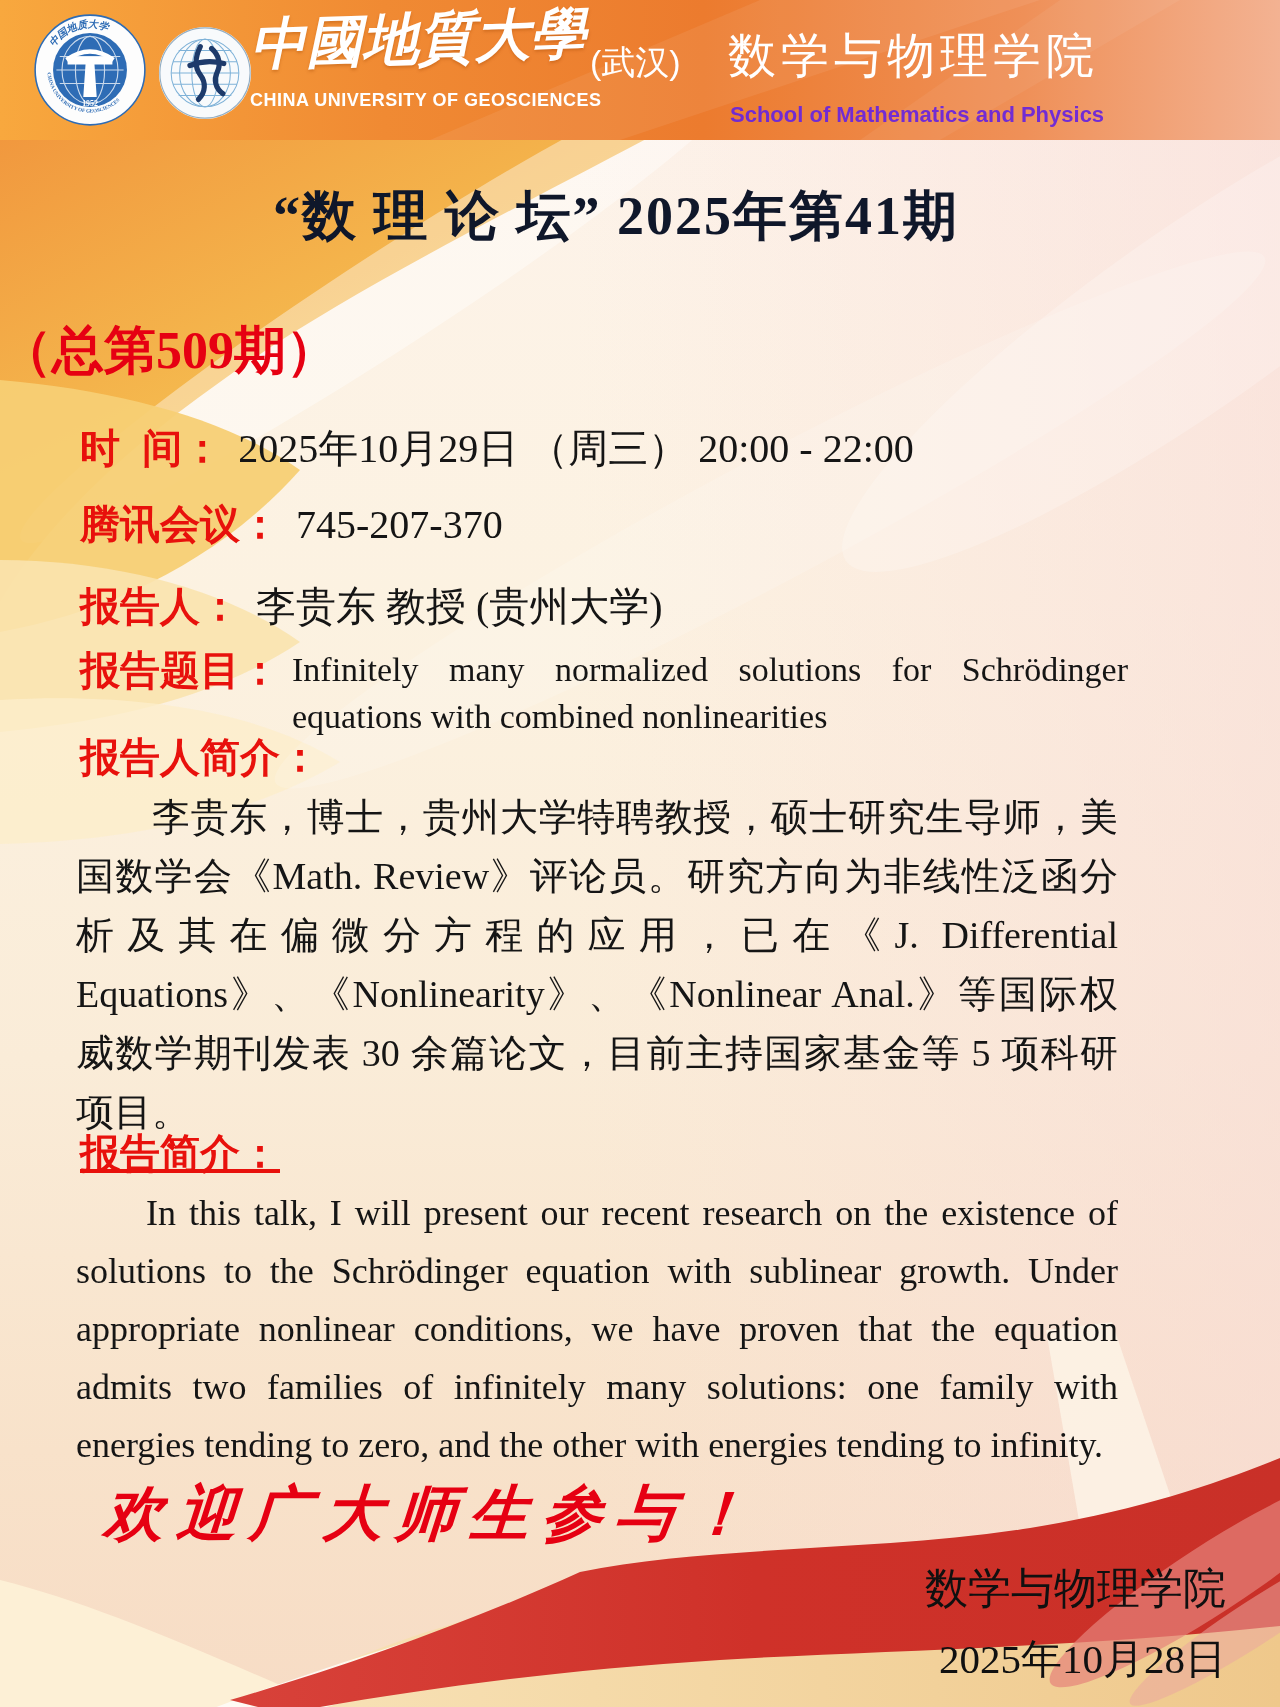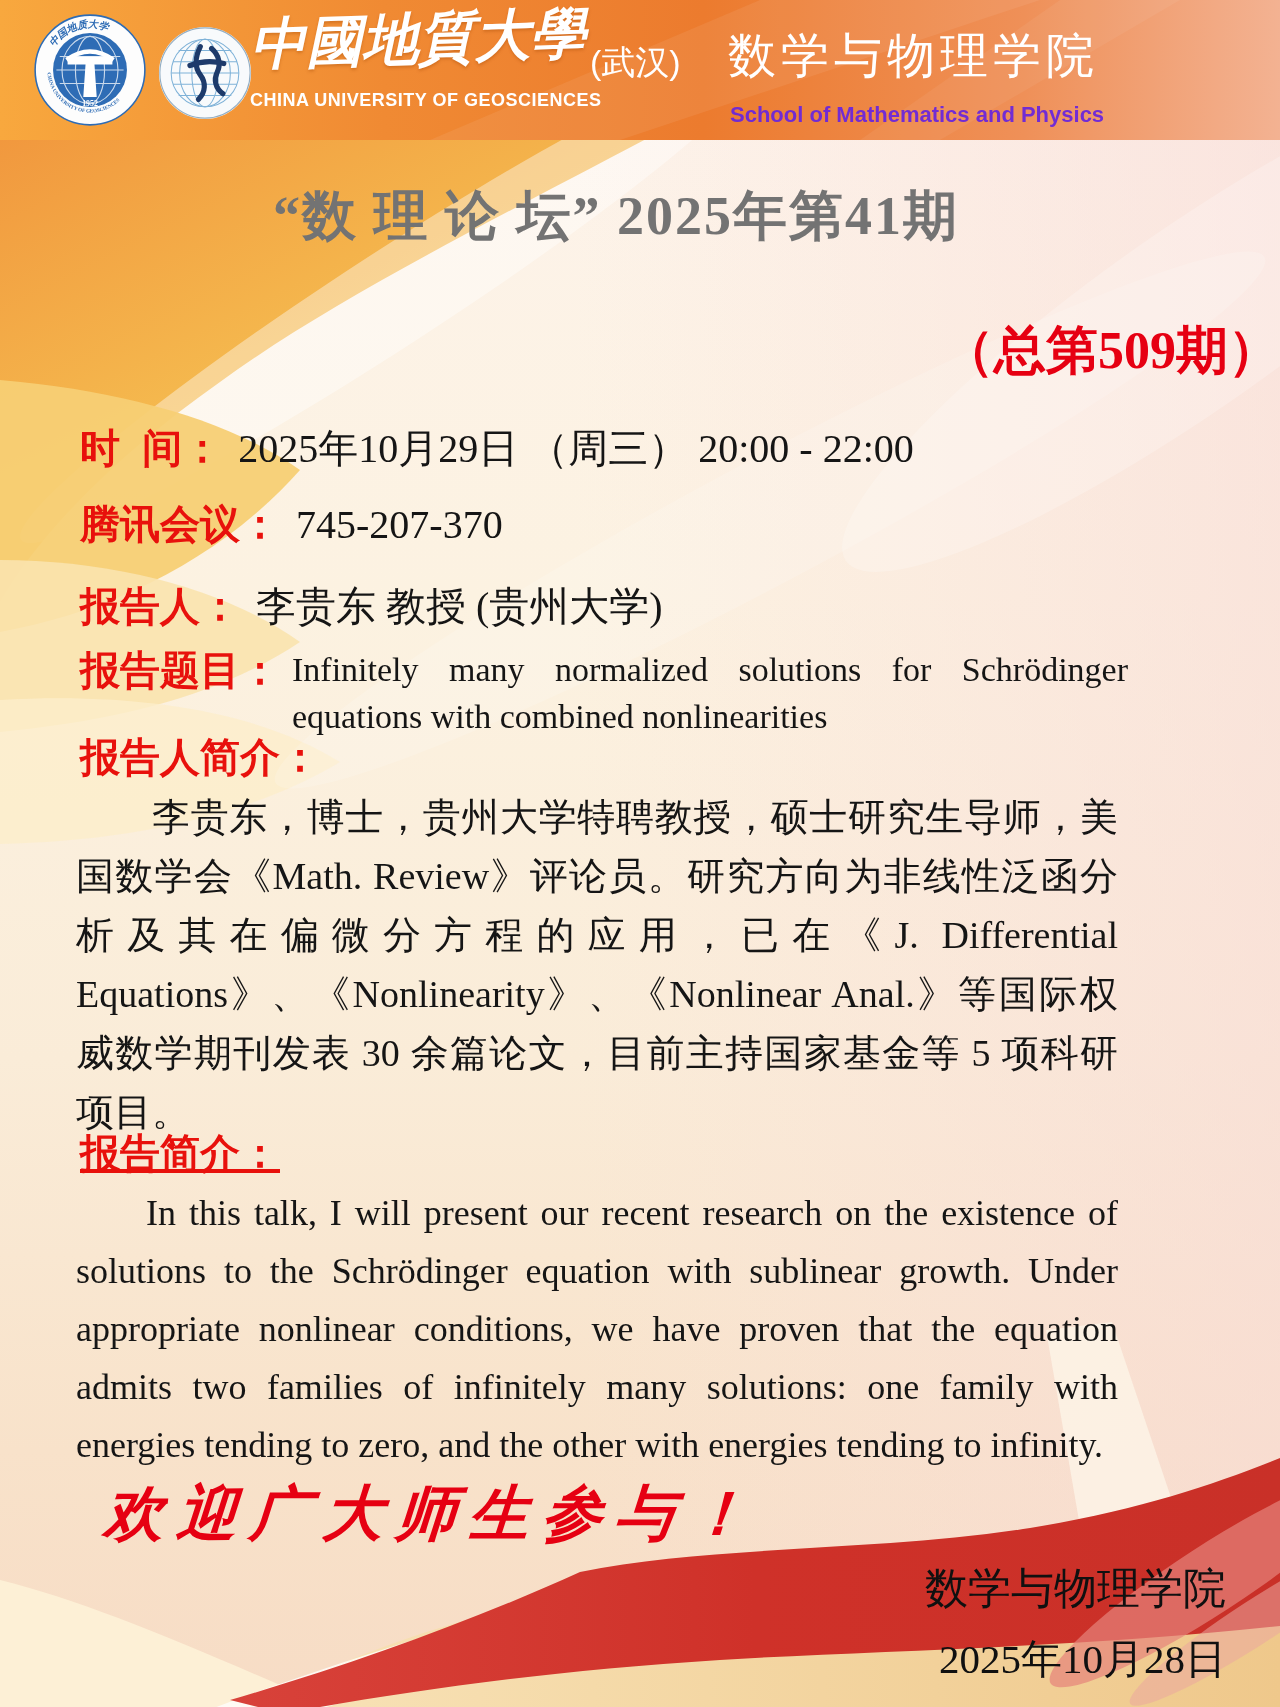--- a/index.html
+++ b/index.html
@@ -17,22 +17,22 @@
   .hdr-univ-cn{left:250px;top:2px;width:336px;text-align:center;color:#fff;font-size:56px;
     font-weight:bold;font-style:italic;transform:rotate(-2deg);text-shadow:0 2px 3px rgba(160,70,0,.35);white-space:nowrap;}
   .hdr-campus{left:590px;top:40px;color:#fff;font-size:34px;font-family:"Liberation Sans","DejaVu Sans",sans-serif;}
   .hdr-univ-en{left:250px;top:90px;width:344px;text-align:center;color:#fff;font-size:18px;font-weight:bold;
     letter-spacing:.5px;font-family:"Liberation Sans","DejaVu Sans",sans-serif;white-space:nowrap;}
   .hdr-school-cn{left:728px;top:24px;color:#fff;font-size:48px;letter-spacing:5px;
     font-family:"Liberation Sans","DejaVu Sans",sans-serif;white-space:nowrap;}
   .hdr-school-en{left:730px;top:102px;color:#6d28d9;font-size:22px;font-weight:bold;opacity:.96;
     font-family:"Liberation Sans","DejaVu Sans",sans-serif;white-space:nowrap;}
   
-  .title1{left:0;top:180px;width:1232px;text-align:center;font-size:54px;font-weight:bold;color:#737373;letter-spacing:2px;white-space:pre;}
-  .title2{left:0;top:316px;width:1280px;text-align:right;font-size:52px;font-weight:bold;color:#e60012;}
+  .title1{left:0;top:180px;width:1232px;text-align:center;font-size:54px;font-weight:bold;color:#0f172a;letter-spacing:2px;white-space:pre;}
+  .title2{left:0;top:316px;width:1280px;text-align:left;font-size:52px;font-weight:bold;color:#e60012;}
   
   .row{left:80px;font-size:40px;line-height:48px;white-space:nowrap;}
   .row-time{top:424px;} .row-meeting{top:500px;} .row-speaker{top:582px;}
   .lbl{color:#e8110c;font-weight:bold;font-family:"Liberation Sans","DejaVu Sans",sans-serif;white-space:pre;}
   .val{margin-left:16px;}
   .row-topic{top:646px;left:80px;width:1048px;display:flex;align-items:flex-start;}
   .row-topic .lbl{width:212px;flex:none;font-size:40px;line-height:48px;}
   .row-topic .val{margin-left:0;flex:1;font-size:34px;line-height:47px;text-align:justify;}
   
   .sec-label{left:80px;font-size:40px;font-weight:bold;color:#e8110c;

